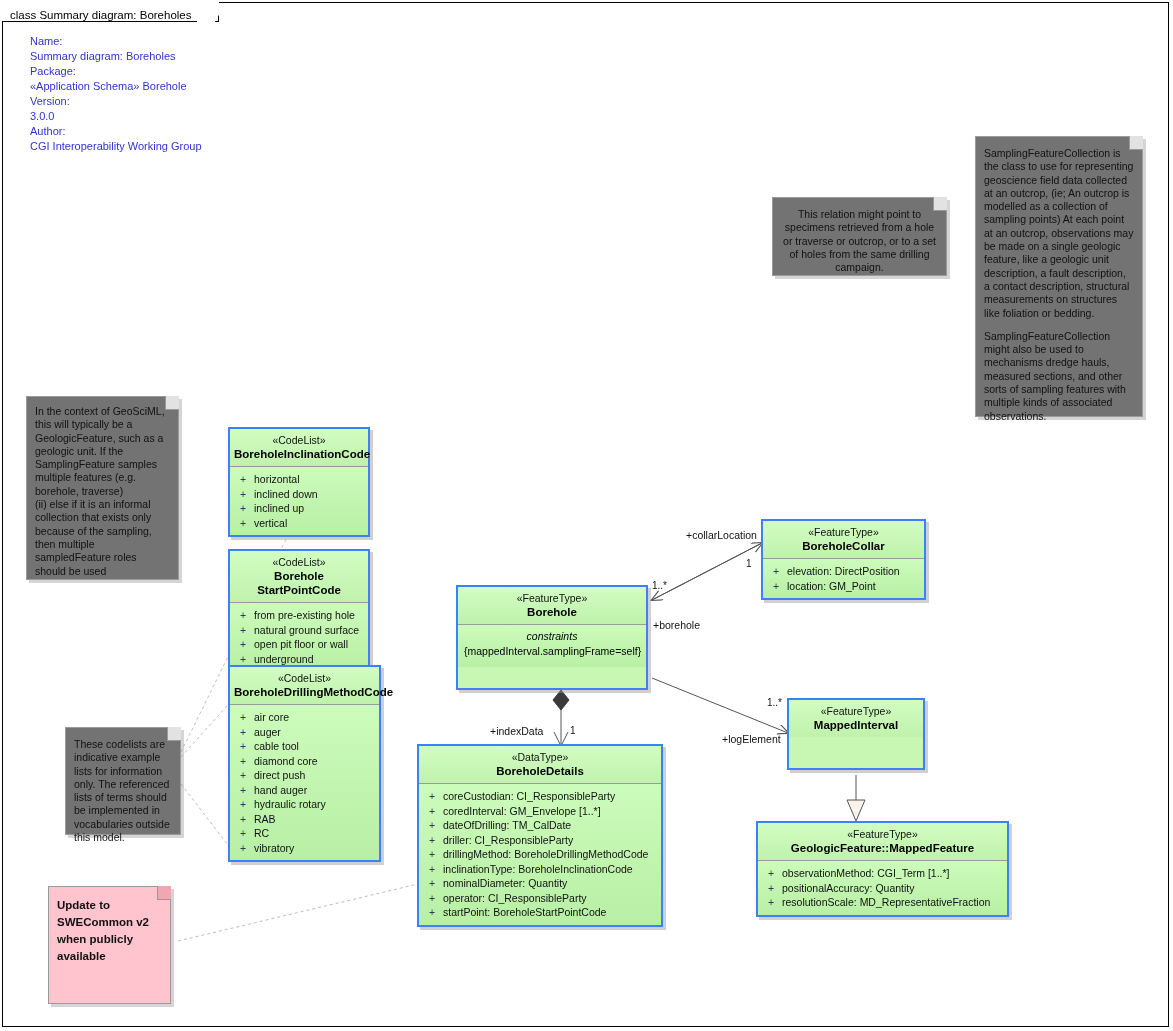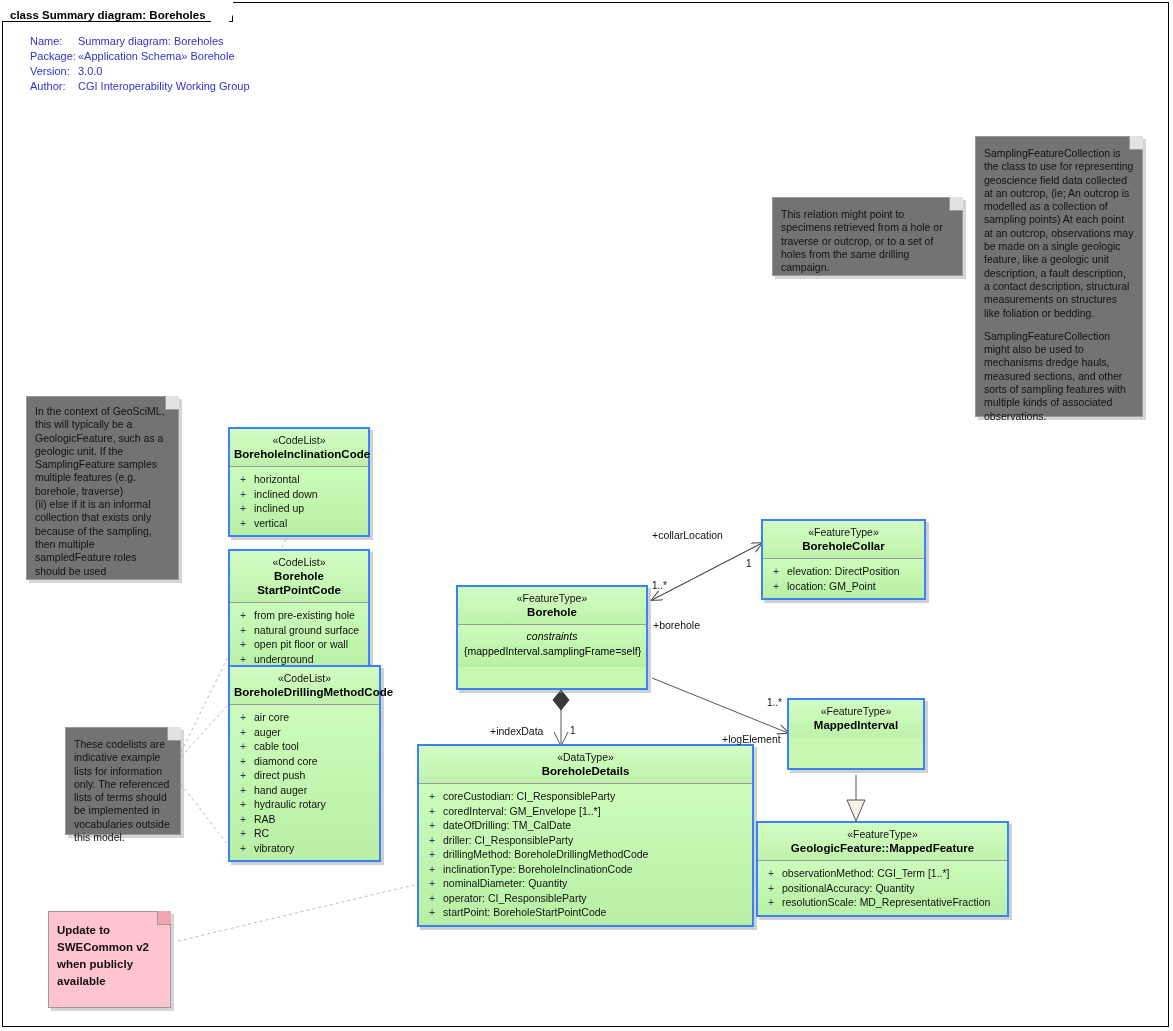--- a/index.html
+++ b/index.html
@@ -53,38 +53,39 @@
     left: -12px;
     top: -2px;
     width: 34px;
     height: 26px;
     background: #ffffff;
     border-left: 1px solid #000;
     transform: skewX(-30deg);
   }
   .frame-tab-text {
     font-size: 11.5px;
-    font-weight: bold;
+    font-weight: normal;
     color: #000000;
     white-space: nowrap;
     position: relative;
     z-index: 2;
     margin-top: 6px;
   }
   
   .meta {
     position: absolute;
     left: 30px;
     top: 34px;
     font-size: 11px;
     color: #3333aa;
   }
   .meta-row {
     display: flex;
     line-height: 15px;
+    flex-direction: column;
   }
   .meta-key {
     width: 48px;
     color: #3333cc;
   }
   .meta-val {
     color: #3333cc;
   }
   
   .uml {
@@ -380,21 +381,21 @@
     </div>
   </div>
 
   <div class="uml" style="left:787px; top:698px; width:138px; height:72px;">
     <div class="uml-head no-border">
       <div class="stereo">«FeatureType»</div>
       <div class="cname">MappedInterval</div>
     </div>
   </div>
 
-  <div class="uml" style="left:417px; top:744px; width:337px;">
+  <div class="uml" style="left:417px; top:744px; width:246px;">
     <div class="uml-head">
       <div class="stereo">«DataType»</div>
       <div class="cname">BoreholeDetails</div>
     </div>
     <div class="uml-body">
       <div class="feat">
         <span class="vis">+</span>
         <span class="ftext">coreCustodian: CI_ResponsibleParty</span>
       </div>
       <div class="feat">
@@ -452,42 +453,42 @@
       </div>
     </div>
   </div>
 
   <div class="note" style="left:975px; top:136px; width:168px; height:281px;">
     <span class="dogear"></span>
     <p>SamplingFeatureCollection is the class to use for representing geoscience field data collected at an outcrop, (ie; An outcrop is modelled as a collection of sampling points)  At each point at an outcrop, observations may be made on a single geologic feature, like a geologic unit description, a fault description, a contact description, structural measurements on structures like foliation or bedding.</p>
     <p>SamplingFeatureCollection might also be used to mechanisms dredge hauls, measured sections, and other sorts of sampling features with multiple kinds of associated observations.</p>
   </div>
 
-  <div class="note" style="left:772px; top:197px; width:191px; height:79px;">
+  <div class="note" style="left:772px; top:197px; width:175px; height:79px;text-align:center;">
     <span class="dogear"></span>
     <p>This relation might point to specimens retrieved from a hole or traverse or outcrop, or to a set of holes from the same drilling campaign.</p>
   </div>
 
   <div class="note" style="left:26px; top:396px; width:153px; height:184px; padding-top:8px;">
     <span class="dogear"></span>
     <p style="margin-bottom:0">In the context of GeoSciML, this will typically be a GeologicFeature, such as a geologic unit. If the SamplingFeature samples multiple features (e.g. borehole, traverse)</p>
     <p>(ii) else if it is an informal collection that exists only because of the sampling, then multiple sampledFeature roles should be used</p>
   </div>
 
   <div class="note" style="left:65px; top:727px; width:116px; height:108px;">
     <span class="dogear"></span>
     <p>These codelists are indicative example lists for information only. The referenced lists of terms should be implemented in vocabularies outside this model.</p>
   </div>
 
-  <div class="note pink" style="left:48px; top:911px; width:123px; height:97px;">
+  <div class="note pink" style="left:48px; top:886px; width:123px; height:118px;">
     <span class="dogear"></span>
     <p>Update to SWECommon v2 when publicly available</p>
   </div>
 
-  <div class="clabel" style="left:652px; top:529px;">+collarLocation</div>
+  <div class="clabel" style="left:686px; top:529px;">+collarLocation</div>
   <div class="clabel mult" style="left:746px; top:558px;">1</div>
 
   <div class="clabel" style="left:653px; top:619px;">+borehole</div>
   <div class="clabel mult" style="left:652px; top:580px;">1..*</div>
 
   <div class="clabel" style="left:722px; top:733px;">+logElement</div>
   <div class="clabel mult" style="left:767px; top:697px;">1..*</div>
 
   <div class="clabel" style="left:490px; top:725px;">+indexData</div>
   <div class="clabel mult" style="left:570px; top:725px;">1</div>

